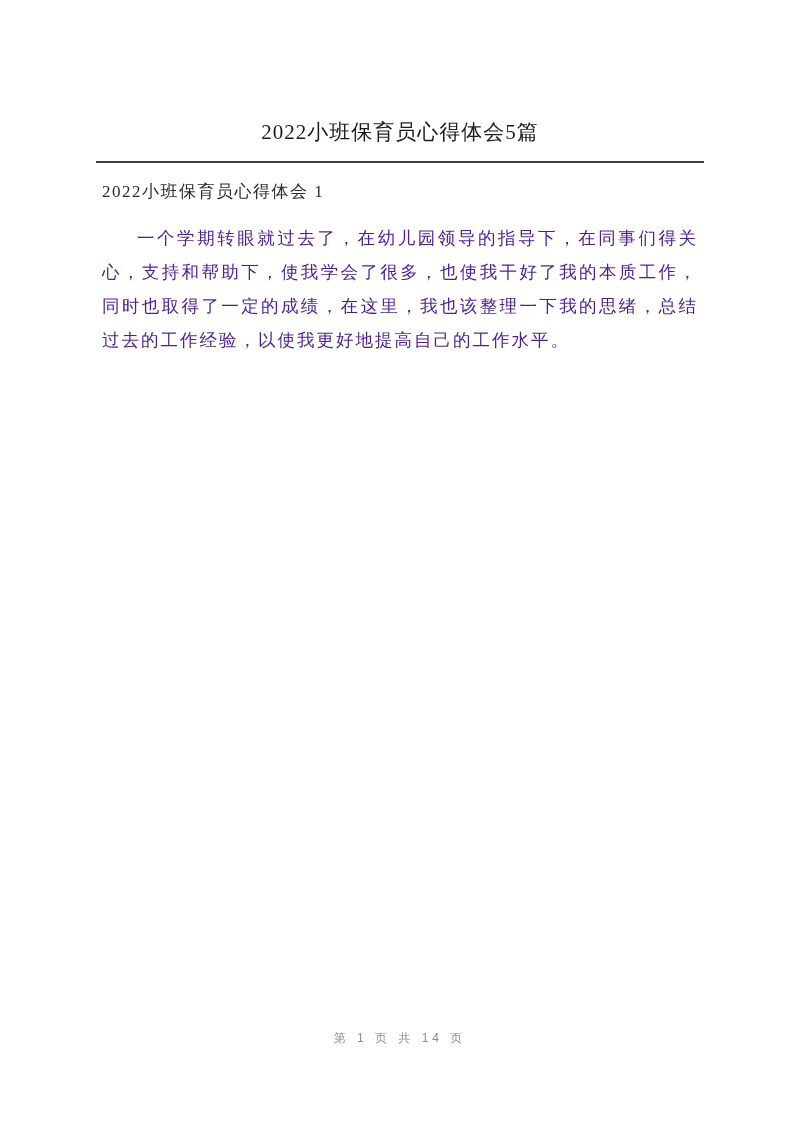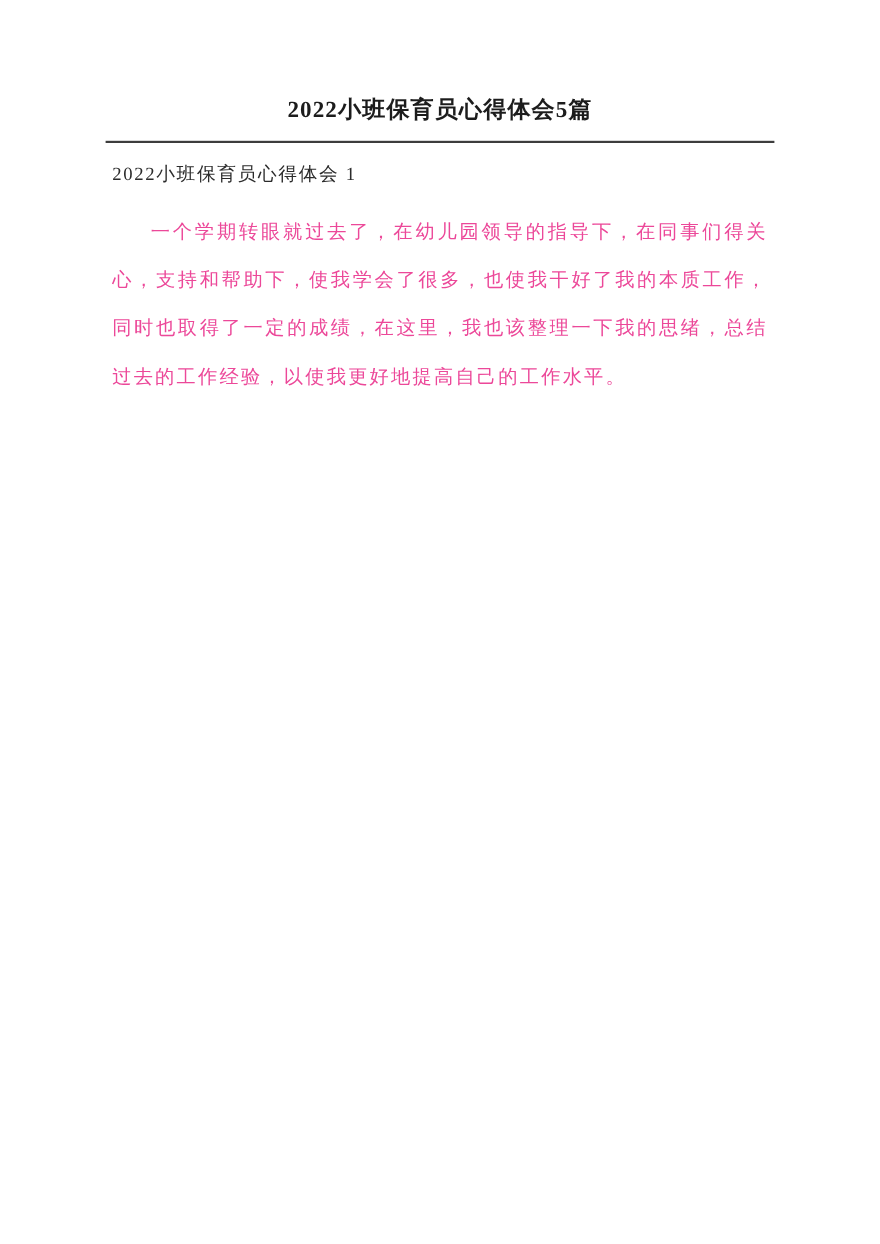--- a/index.html
+++ b/index.html
@@ -13,24 +13,24 @@
     position: relative;
     width: 800px;
     height: 1131px;
     background: #ffffff;
     overflow: hidden;
   }
   .content {
     padding: 0 102px;
   }
   .doc-title {
-    margin-top: 85px;
+    margin-top: 118px;
     text-align: center;
     font-size: 21px;
-    font-weight: bold;
+    font-weight: normal;
     letter-spacing: 1px;
     color: #1c1c1c;
     line-height: 28px;
   }
   .title-rule {
     margin-top: 15px;
     margin-left: -6px;
     margin-right: -6px;
     border: none;
     border-top: 2.5px solid #3d3d3d;
@@ -41,25 +41,25 @@
     font-size: 17px;
     line-height: 26px;
     letter-spacing: 1.5px;
     color: #2b2b2b;
   }
   .body-text {
     margin-top: 16px;
   }
   .para {
     font-size: 17.5px;
-    line-height: 44px;
+    line-height: 34px;
     letter-spacing: 2px;
     text-align: justify;
     text-indent: 2em;
-    color: #ec4899;
+    color: #4c1d95;
     margin-bottom: 12px;
   }
   .page-footer {
     position: absolute;
     left: 0;
     bottom: 84px;
     width: 100%;
     text-align: center;
     font-size: 12px;
     letter-spacing: 4px;
@@ -78,13 +78,16 @@
     <hr class="title-rule">
 
     <p class="section-heading">2022小班保育员心得体会 1</p>
 
     <div class="body-text">
       <p class="para">一个学期转眼就过去了，在幼儿园领导的指导下，在同事们得关心，支持和帮助下，使我学会了很多，也使我干好了我的本质工作，同时也取得了一定的成绩，在这里，我也该整理一下我的思绪，总结过去的工作经验，以使我更好地提高自己的工作水平。</p>
     </div>
 
   </div>
 
+  <div class="page-footer">
+    <span>第 1 页 共 14 页</span>
+  </div>
 </div>
 
 </body></html>

